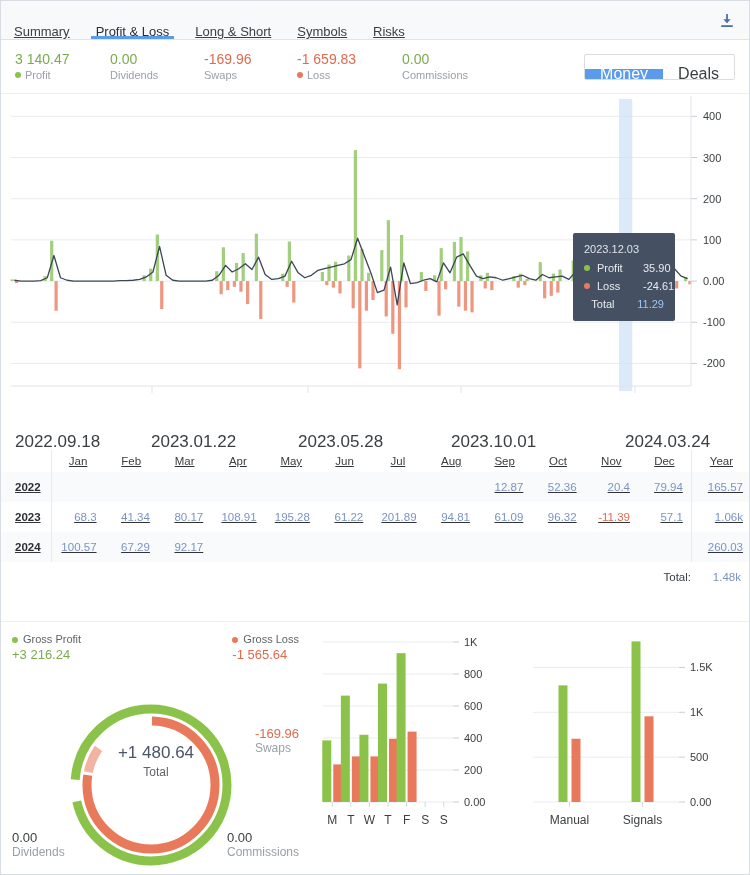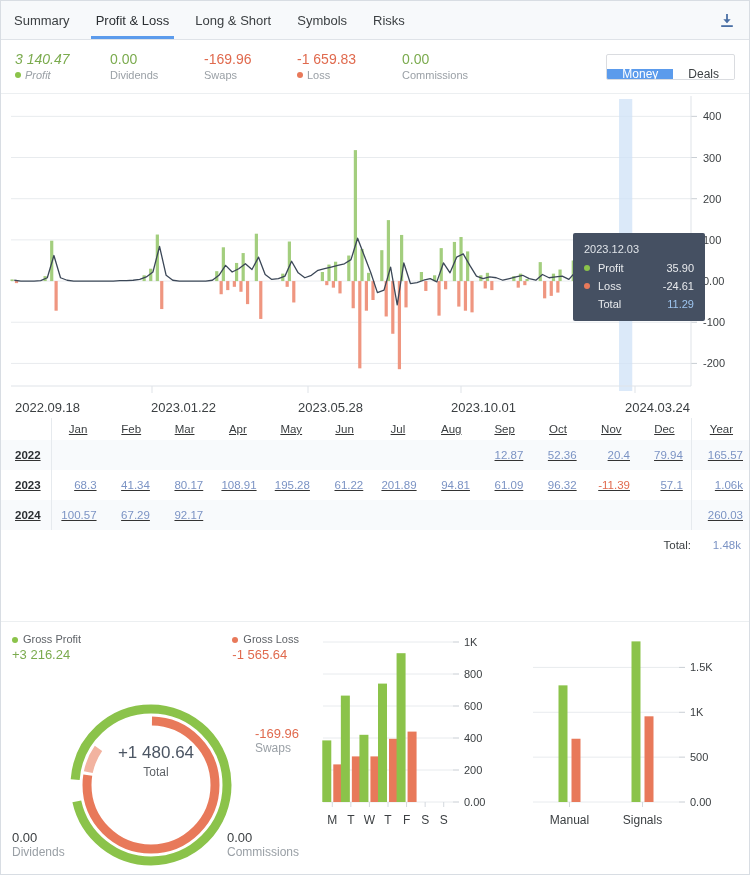--- a/index.html
+++ b/index.html
@@ -23,27 +23,28 @@
   .tabbar {
     height: 39px;
     background: #f7f9fb;
     border-bottom: 1px solid #dfe3e8;
     display: flex;
     align-items: stretch;
     position: relative;
   }
   .tabs { display: flex; align-items: stretch; }
   .tab {
-    display: flex; align-items: center;
+    display: flex; align-items: flex-end;
     padding: 0 13px;
     font-size: 13px;
     color: #3c4043;
     position: relative;
     cursor: pointer;
     white-space: nowrap;
+    text-decoration: underline;
   }
   .tab.active { color: #2b2f33; }
   .tab.active::after {
     content: "";
     position: absolute;
     left: 8px; right: 8px; bottom: 0;
     height: 3px;
     background: #5b9bec;
   }
   .dl-btn {
@@ -64,39 +65,39 @@
     background: #fff;
   }
   .stat { margin-right: 10px; min-width: 0; }
   .stat .val { font-size: 14px; line-height: 17px; white-space: nowrap; }
   .stat .lbl {
     font-size: 11px; color: #9aa0a6; line-height: 15px;
     display: flex; align-items: center; gap: 4px;
     white-space: nowrap;
   }
   .dot { width: 6px; height: 6px; border-radius: 50%; display: inline-block; }
-  .w-profit { width: 85px; font-style: italic; }
+  .w-profit { width: 85px; }
   .w-div { width: 84px; }
   .w-swaps { width: 83px; }
   .w-loss { width: 95px; }
   .w-comm { width: 100px; }
 
   .toggle {
     position: absolute;
     right: 14px; top: 14px;
     display: flex;
     border: 1px solid #dadce0;
     border-radius: 2px;
     overflow: hidden;
     height: 26px;
   }
   .toggle .seg {
     padding: 0 15px;
     display: flex; align-items: center;
-    font-size: 12px;
+    font-size: 16px;
     background: #fff;
     color: #3c4043;
     cursor: pointer;
     margin-top: 14px;
   }
   .toggle .seg.on { background: #5b9bec; color: #fff; }
 
   
   .chartwrap {
     position: relative;
@@ -107,37 +108,38 @@
   .chartwrap svg { display: block; }
 
   .tooltip {
     position: absolute;
     background: #455062;
     color: #e8eaed;
     border-radius: 2px;
     padding: 7px 11px 8px 11px;
     font-size: 11px;
     line-height: 18px;
-    width: 132px;
+    width: 102px;
   }
   .tooltip .tt-date { color: #dfe3e8; margin-bottom: 1px; }
   .tooltip .tt-row {
     display: flex; align-items: center;
   }
   .tooltip .tt-row .tt-dot { width: 7px; margin-right: 7px; display: flex; }
   .tooltip .tt-row .tt-name { flex: 0 0 46px; }
   .tooltip .tt-row .tt-v { flex: 1; text-align: right; }
   .tooltip .tt-row.total .tt-v { color: #9ec5f0; }
 
   
   .dateaxis {
     position: relative;
     height: 20px;
-    font-size: 13px;
+    font-size: 17px;
     color: #3c4043;
+    margin-top: 32px;
   }
   .dateaxis span { position: absolute; top: 2px; }
 
   
   table.months {
     width: 750px;
     border-collapse: collapse;
     font-size: 11.5px;
     table-layout: fixed;
     text-decoration: underline;

